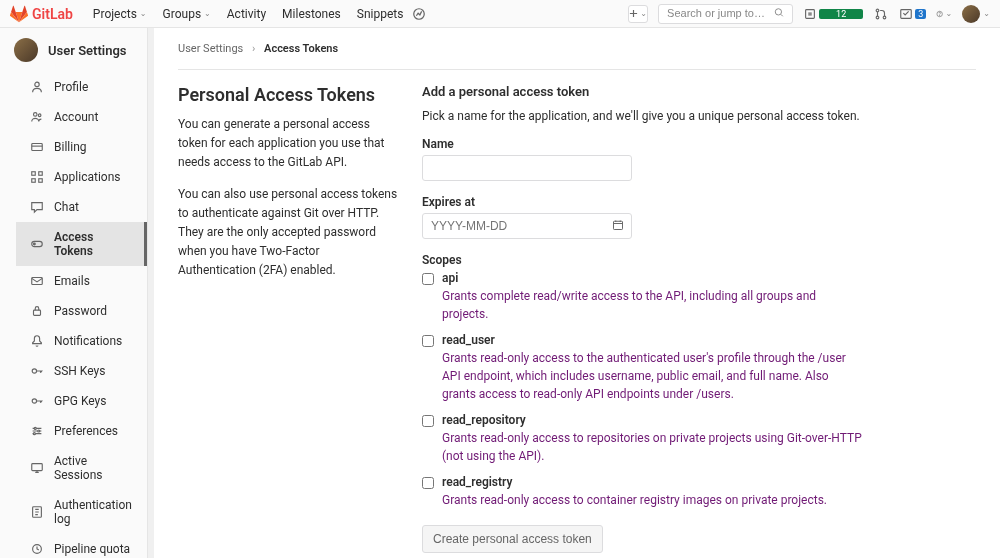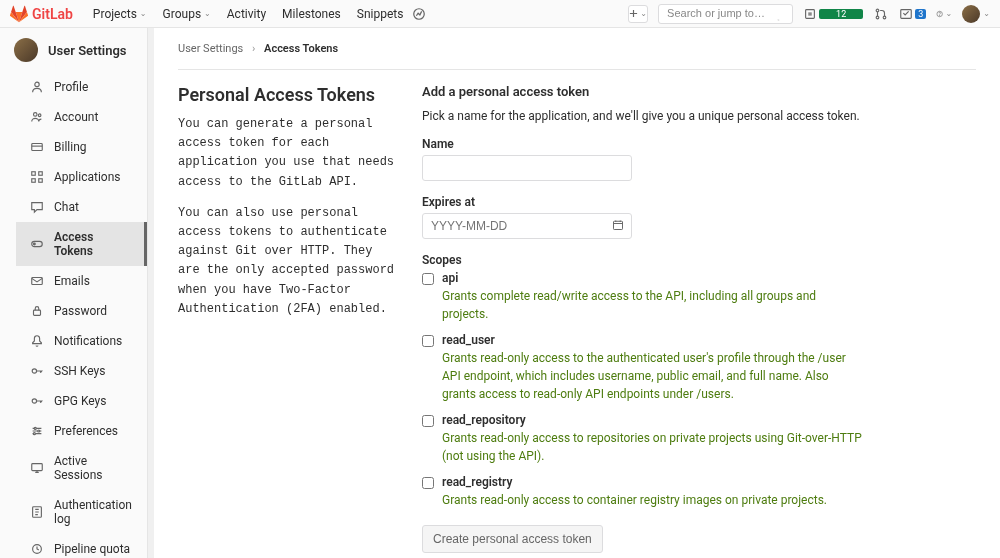--- a/index.html
+++ b/index.html
@@ -3,21 +3,21 @@
 <meta charset="utf-8">
 <style>
 * { box-sizing: border-box; margin: 0; padding: 0; }
 body { font-family: -apple-system, BlinkMacSystemFont, "Segoe UI", Roboto, sans-serif; font-size: 13px; color: #2e2e2e; background: #fff; }
 .header { height: 28px; background: #fafafa; border-bottom: 1px solid #e5e5e5; display: flex; align-items: center; padding: 0 10px; }
 .header-left { display: flex; align-items: center; gap: 0; }
 .logo { width: 18px; height: 18px; margin-right: 4px; }
 .brand { font-weight: 600; font-size: 14px; color: #ef4444; margin-right: 12px; }
 .nav-item { font-size: 12px; color: #2e2e2e; padding: 6px 8px; cursor: pointer; display: flex; align-items: center; gap: 3px; }
 .header-right { margin-left: auto; display: flex; align-items: center; gap: 10px; }
-.search-box { width: 135px; height: 20px; background: #fff; border: 1px solid #dcdcde; border-radius: 3px; padding: 2px 8px; font-size: 11px; display: flex; align-items: flex-end; flex-direction: column; }
+.search-box { width: 135px; height: 20px; background: #fff; border: 1px solid #dcdcde; border-radius: 3px; padding: 2px 8px; font-size: 11px; display: flex; align-items: flex-start; }
 .search-box input { border: none; outline: none; width: 100%; font-size: 11px; }
 .search-box input::placeholder { color: #888; }
 .hdr-icon { width: 16px; height: 16px; display: flex; align-items: center; justify-content: center; cursor: pointer; color: #666; }
 .plus-btn { width: 20px; height: 18px; background: #fff; border: 1px solid #dcdcde; border-radius: 3px; display: flex; align-items: center; justify-content: center; font-size: 10px; cursor: pointer; }
 .badge-green { background: #108548; color: #fff; font-size: 9px; padding: 0 17px; border-radius: 2px; margin-left: 2px; }
 .badge-blue { background: #1f75cb; color: #fff; font-size: 9px; padding: 0 3px; border-radius: 2px; margin-left: 2px; }
 .icon-with-badge { display: flex; align-items: center; cursor: pointer; color: #666; }
 .avatar { width: 18px; height: 18px; border-radius: 50%; background: linear-gradient(135deg,#8b6f47,#4a3828); cursor: pointer; }
 .avatar-group { display: flex; align-items: center; gap: 3px; cursor: pointer; }
 .chevron { font-size: 8px; color: #888; }
@@ -34,33 +34,33 @@
 .content { flex: 1; overflow-y: auto; padding: 0; }
 .breadcrumb { padding: 14px 24px 6px 24px; font-size: 11px; color: #666; }
 .breadcrumb .sep { margin: 0 6px; color: #999; }
 .breadcrumb .current { color: #2e2e2e; font-weight: 600; }
 .content-body { padding: 0 24px 24px 24px; }
 .hr-line { border: none; border-top: 1px solid #e5e5e5; margin: 8px 0 14px 0; }
 .two-col { display: flex; gap: 24px; }
 .left-col { width: 220px; flex-shrink: 0; }
 .right-col { flex: 1; max-width: 440px; }
 .page-title { font-size: 18px; font-weight: 600; margin-bottom: 10px; }
-.desc { font-size: 12px; color: #2e2e2e; line-height: 1.6; margin-bottom: 12px; font-family: Liberation Mono, monospace; }
+.desc { font-size: 12px; color: #2e2e2e; line-height: 1.6; margin-bottom: 12px; }
 .section-h { font-size: 13px; font-weight: 600; margin-bottom: 10px; }
 .sub-h { font-size: 12px; color: #2e2e2e; margin-bottom: 14px; }
 .form-label { font-size: 12px; font-weight: 600; margin-bottom: 4px; display: block; }
 .form-input { width: 210px; height: 26px; border: 1px solid #dcdcde; border-radius: 3px; padding: 12px 8px; font-size: 12px; margin-bottom: 14px; }
 .date-wrap { position: relative; width: 210px; margin-bottom: 14px; }
 .date-wrap input { width: 100%; }
 .cal-icon { position: absolute; right: 8px; top: 6px; color: #666; pointer-events: none; }
 .scope-item { display: flex; align-items: flex-start; gap: 8px; margin-bottom: 10px; }
 .scope-item input[type=checkbox] { margin-top: 2px; width: 12px; height: 12px; border: 1px solid #dcdcde; cursor: pointer; }
 .scope-text { flex: 1; }
 .scope-name { font-size: 12px; font-weight: 600; margin-bottom: 2px; }
-.scope-desc { font-size: 12px; color: #4d7c0f; line-height: 1.5; }
+.scope-desc { font-size: 12px; color: #701a75; line-height: 1.5; }
 .create-btn { margin-top: 6px; padding: 6px 10px; border: 1px solid #dcdcde; background: #f5f5f5; border-radius: 3px; font-size: 12px; color: #666; cursor: pointer; }
 .scroll-gutter { width: 6px; background: #f0f0f0; flex-shrink: 0; }
 svg { display: block; }
 </style>
 </head>
 <body>
 
 <div class="header">
   <div class="header-left">
     <span class="logo">

